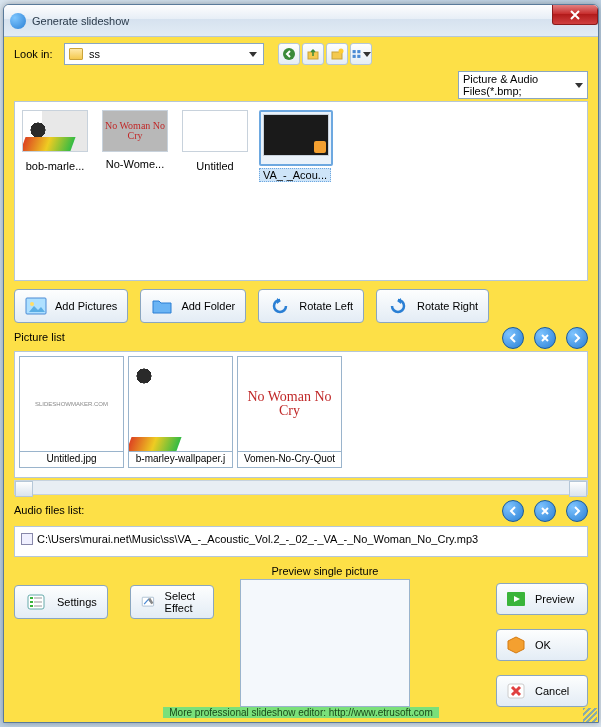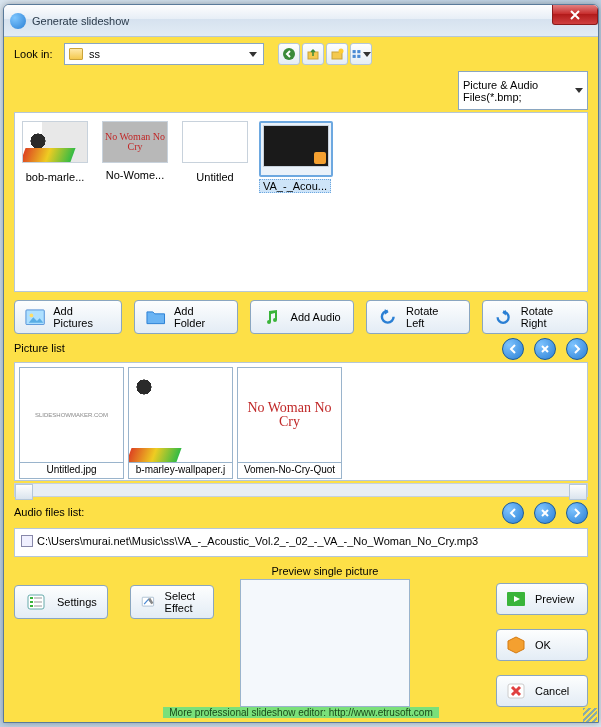--- a/index.html
+++ b/index.html
@@ -13,21 +13,21 @@
 .body { flex: 1; background: #fde047; padding: 6px 10px 4px 10px; display: flex; flex-direction: column; overflow: hidden; }
 .lookin-row { display: flex; align-items: center; gap: 6px; margin-bottom: 6px; }
 .lookin-label { min-width: 44px; }
 .lookin-combo { flex: 0 0 200px; height: 22px; border: 1px solid #8aa6c0; background: #fff; display: flex; align-items: center; padding: 0 4px; position: relative; }
 .lookin-combo .folder-ico { width: 14px; height: 12px; background: linear-gradient(#ffe9a8,#f4c94e); border: 1px solid #caa33a; border-radius: 1px; margin-right: 6px; }
 .lookin-combo .dd { position: absolute; right: 2px; width: 16px; height: 18px; display: flex; align-items: center; justify-content: center; }
 .nav-icons { display: flex; gap: 2px; margin-left: 8px; }
 .nav-btn { width: 22px; height: 22px; border: 1px solid #b5c7d8; background: linear-gradient(#fefefe,#e5edf5); border-radius: 3px; display: flex; align-items: center; justify-content: center; cursor: pointer; }
 .nav-btn svg { width: 14px; height: 14px; }
 .filter-row { display: flex; justify-content: flex-end; margin-bottom: 2px; }
-.filter-combo { width: 130px; height: 39px; border: 1px solid #8aa6c0; background: #fff; display: flex; align-items: center; padding: 0 4px; justify-content: space-between; }
+.filter-combo { width: 130px; height: 28px; border: 1px solid #8aa6c0; background: #fff; display: flex; align-items: center; padding: 0 4px; justify-content: space-between; }
 .browser { flex: 0 0 180px; border: 1px solid #b5c7d8; background: #fff; padding: 8px 4px; display: flex; gap: 8px; align-items: flex-start; position: relative; }
 .browser-item { width: 72px; text-align: center; }
 .thumb { width: 66px; height: 42px; margin: 0 auto 6px auto; border: 1px solid #c8d2dc; background: #f0f0f0; display: flex; align-items: center; justify-content: center; font-size: 7px; overflow: hidden; position: relative; }
 .browser-item.selected .thumb-outer { border: 2px solid #6da8e0; padding: 2px; border-radius: 2px; background: #eaf2fa; }
 .thumb-outer { display: inline-block; }
 .browser-item .name { white-space: nowrap; overflow: hidden; text-overflow: ellipsis; width: 72px; display: block; }
 .browser-item.selected .name { background: #cee4f8; border: 1px dotted #6da8e0; }
 .action-row { display: flex; gap: 12px; margin: 8px 0 6px 0; }
 .wbtn { height: 34px; border: 1px solid #8aa6c0; border-radius: 4px; background: linear-gradient(#fdfefe,#e3ecf5); display: flex; align-items: center; padding: 0 10px; gap: 8px; cursor: pointer; min-width: 104px; }
 .wbtn .bic { width: 22px; height: 18px; display: flex; align-items: center; justify-content: center; }
@@ -164,28 +164,20 @@
         <div class="bic">
             <svg viewBox="0 0 22 18">
               <path d="M2 4 L8 4 L10 6 L20 6 L20 16 L2 16 Z" fill="#6ab4f4" stroke="#2a7fd4"></path>
             </svg>
           </div>
         <span>Add Folder</span>
       </div>
       <div class="wbtn">
         <div class="bic">
             <svg viewBox="0 0 22 18">
-              <path d="M8 3 L16 2 L16 12 A2 2 0 1 1 14 10 L14 5 L10 6 L10 14 A2 2 0 1 1 8 12 Z" fill="#3ab43a"></path>
-            </svg>
-          </div>
-        <span>Add Audio</span>
-      </div>
-      <div class="wbtn">
-        <div class="bic">
-            <svg viewBox="0 0 22 18">
               <path d="M11 3 A6 6 0 1 0 17 9" fill="none" stroke="#2a7fd4" stroke-width="2.5"></path>
               <path d="M8 1 L12 4 L8 7 Z" fill="#2a7fd4"></path>
             </svg>
           </div>
         <span>Rotate Left</span>
       </div>
       <div class="wbtn" style="min-width:90px">
         <div class="bic">
             <svg viewBox="0 0 22 18">
               <path d="M11 3 A6 6 0 1 1 5 9" fill="none" stroke="#2a7fd4" stroke-width="2.5"></path>

